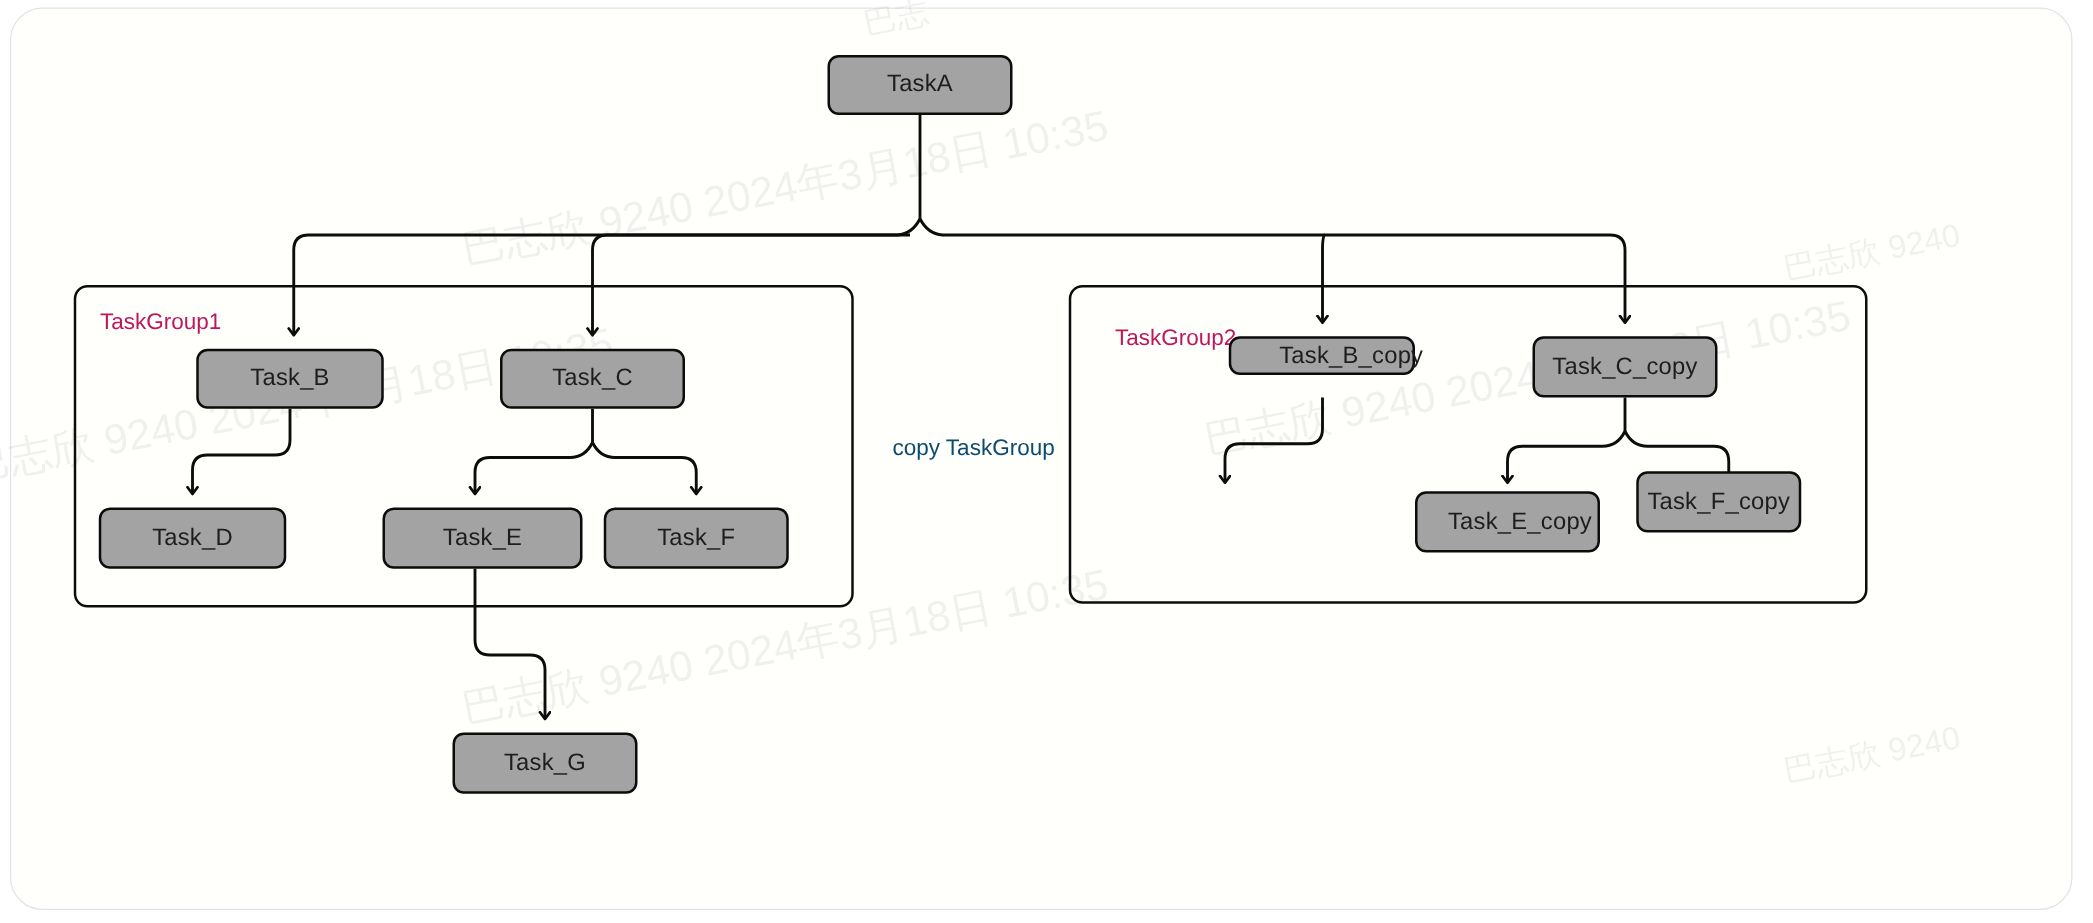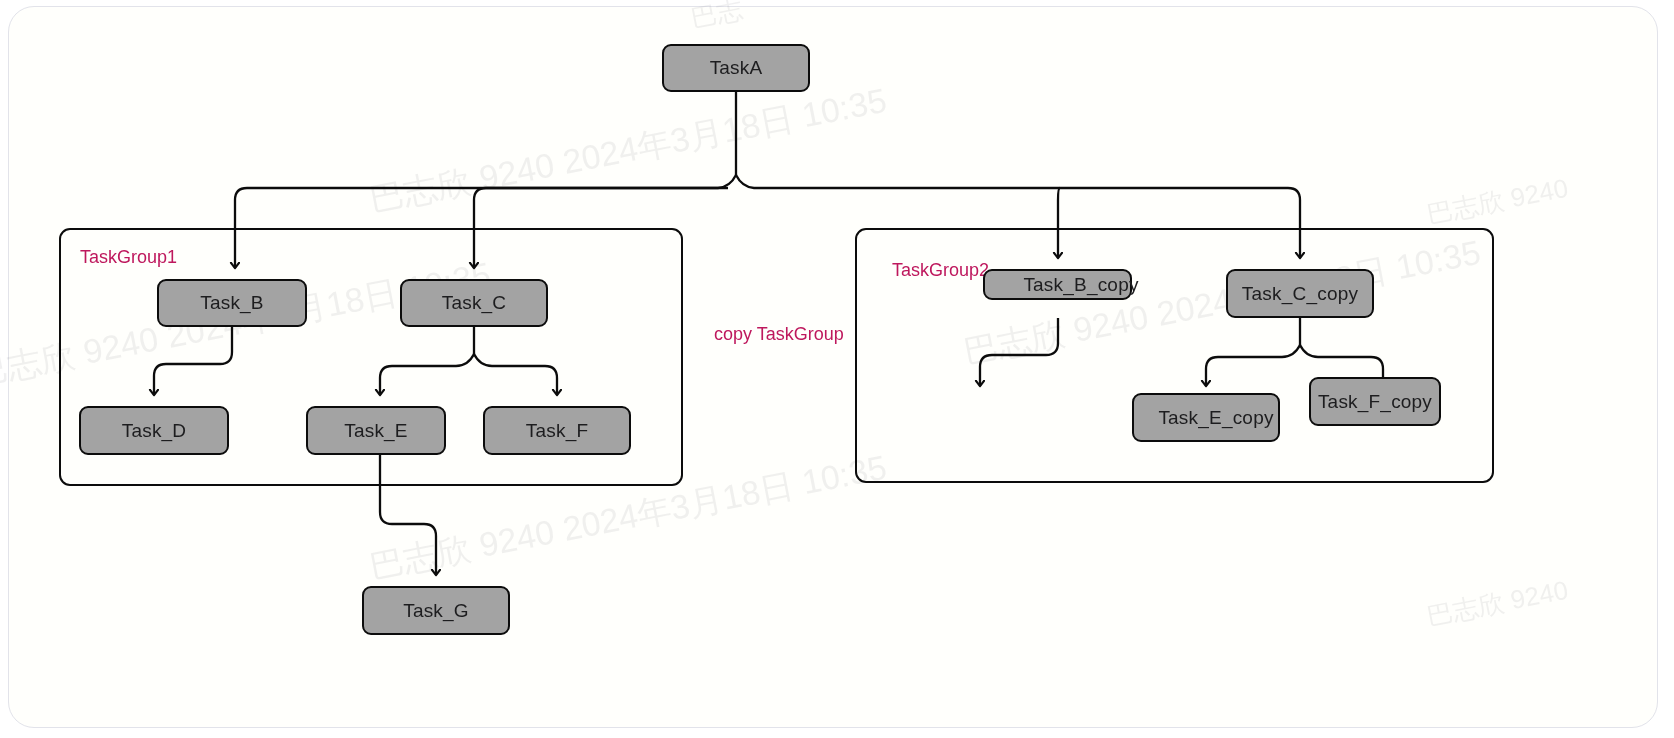--- a/index.html
+++ b/index.html
@@ -65,23 +65,24 @@
   .group-title {
     position: absolute;
     font-size: 18px;
     color: #be185d;
     font-family: "Liberation Sans", sans-serif;
     white-space: nowrap;
   }
   .edge-label {
     position: absolute;
     font-size: 18px;
-    color: #be185d;
+    color: #0c4a6e;
     font-family: "Liberation Sans", sans-serif;
     white-space: nowrap;
+    margin-top: 24px;
   }
   .watermark {
     position: absolute;
     color: rgba(140, 140, 150, 0.13);
     font-size: 34px;
     font-family: "Liberation Sans", sans-serif;
     white-space: nowrap;
     transform: rotate(-11deg);
     transform-origin: left top;
     pointer-events: none;
@@ -145,21 +146,21 @@
     <div class="group-title" style="left:80px; top:247px;">TaskGroup1</div>
 
     <div class="group-box" style="left:855px; top:228px; width:639px; height:255px;"></div>
     <div class="group-title" style="left:892px; top:246px;margin-top:14px;">TaskGroup2</div>
 
     <div class="node" style="left:662px; top:44px; width:148px; height:48px;">TaskA</div>
 
     <div class="node" style="left:157px; top:279px; width:150px; height:48px;">Task_B</div>
     <div class="node" style="left:400px; top:279px; width:148px; height:48px;text-align:center;">Task_C</div>
     <div class="node" style="left:79px; top:406px; width:150px; height:49px;">Task_D</div>
-    <div class="node" style="left:306px; top:406px; width:140px; height:49px;">Task_E</div>
+    <div class="node" style="left:306px; top:406px; width:160px; height:49px;">Task_E</div>
     <div class="node" style="left:483px; top:406px; width:148px; height:49px;">Task_F</div>
     <div class="node" style="left:362px; top:586px; width:148px; height:49px;">Task_G</div>
 
     <div class="node" style="left:983px; top:269px; width:149px; height:31px;padding-left:47px;">Task_B_copy</div>
     <div class="node" style="left:1226px; top:269px; width:148px; height:49px;">Task_C_copy</div>
     <div class="node" style="left:1132px; top:393px; width:148px; height:49px;padding-left:20px;">Task_E_copy</div>
     <div class="node" style="left:1309px; top:377px; width:132px; height:49px;">Task_F_copy</div>
 
     <div class="edge-label" style="left:714px; top:324px;">copy TaskGroup</div>
 

